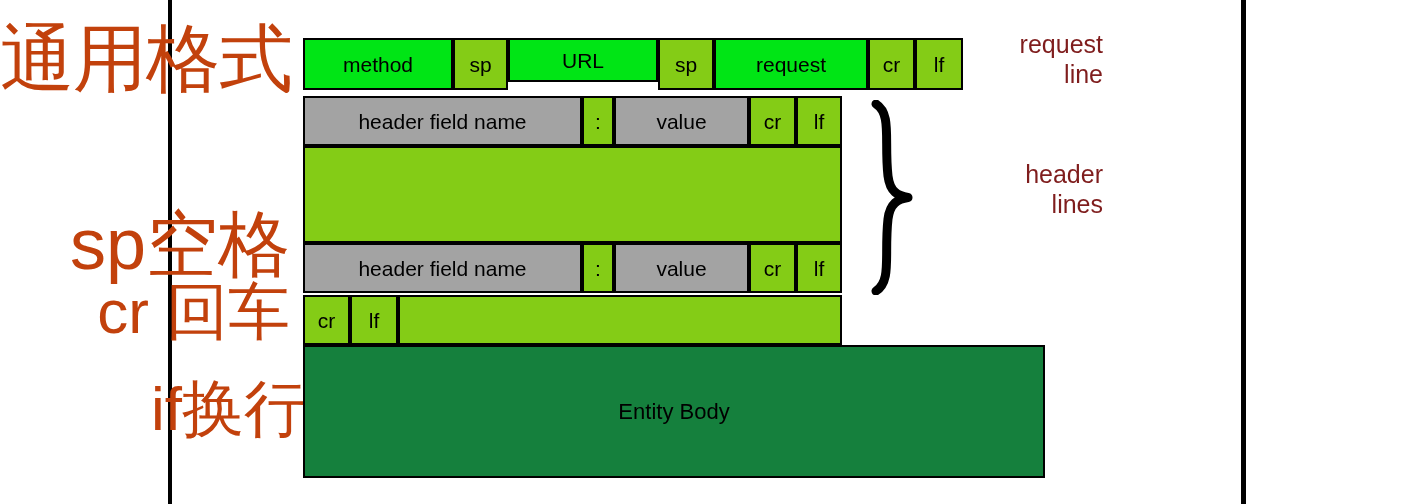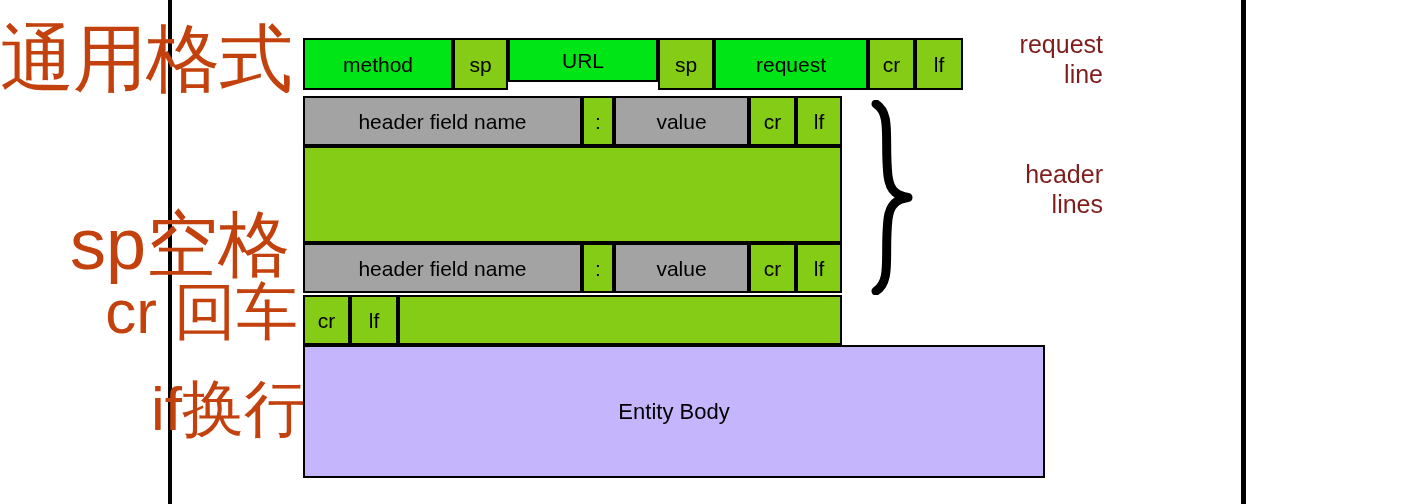--- a/index.html
+++ b/index.html
@@ -46,21 +46,21 @@
     font-size: 74px;
     letter-spacing: -1px;
   }
   #annot-sp {
     left: 0px;
     top: 208px;
     width: 290px;
     font-size: 72px;
   }
   #annot-cr {
-    left: 8px;
+    left: 0px;
     top: 281px;
     width: 290px;
     font-size: 62px;
   }
   #annot-lf {
     left: 16px;
     top: 378px;
     width: 290px;
     font-size: 62px;
   }
@@ -82,21 +82,21 @@
     display: flex;
     align-items: center;
     justify-content: center;
     font-family: "Liberation Sans", sans-serif;
     color: #000000;
     font-size: 21px;
     line-height: 1;
   }
   .cell.green   { background: #00e515; }
   .cell.magenta { background: #a3a3a3; }
-  .cell.yellow  { background: #c4b5fd; }
+  .cell.yellow  { background: #15803d; }
   .cell.plain   { background: #84cc16; }
 
   
   #c-method  { left: 0px;   top: 38px; width: 150px; height: 52px; }
   #c-sp1     { left: 150px; top: 38px; width: 55px;  height: 52px; }
   #c-url     { left: 205px; top: 38px; width: 150px; height: 44px; }
   #c-sp2     { left: 355px; top: 38px; width: 56px;  height: 52px; }
   #c-version { left: 411px; top: 38px; width: 154px; height: 52px; }
   #c-cr1     { left: 565px; top: 38px; width: 47px;  height: 52px; }
   #c-lf1     { left: 612px; top: 38px; width: 48px;  height: 52px; }

